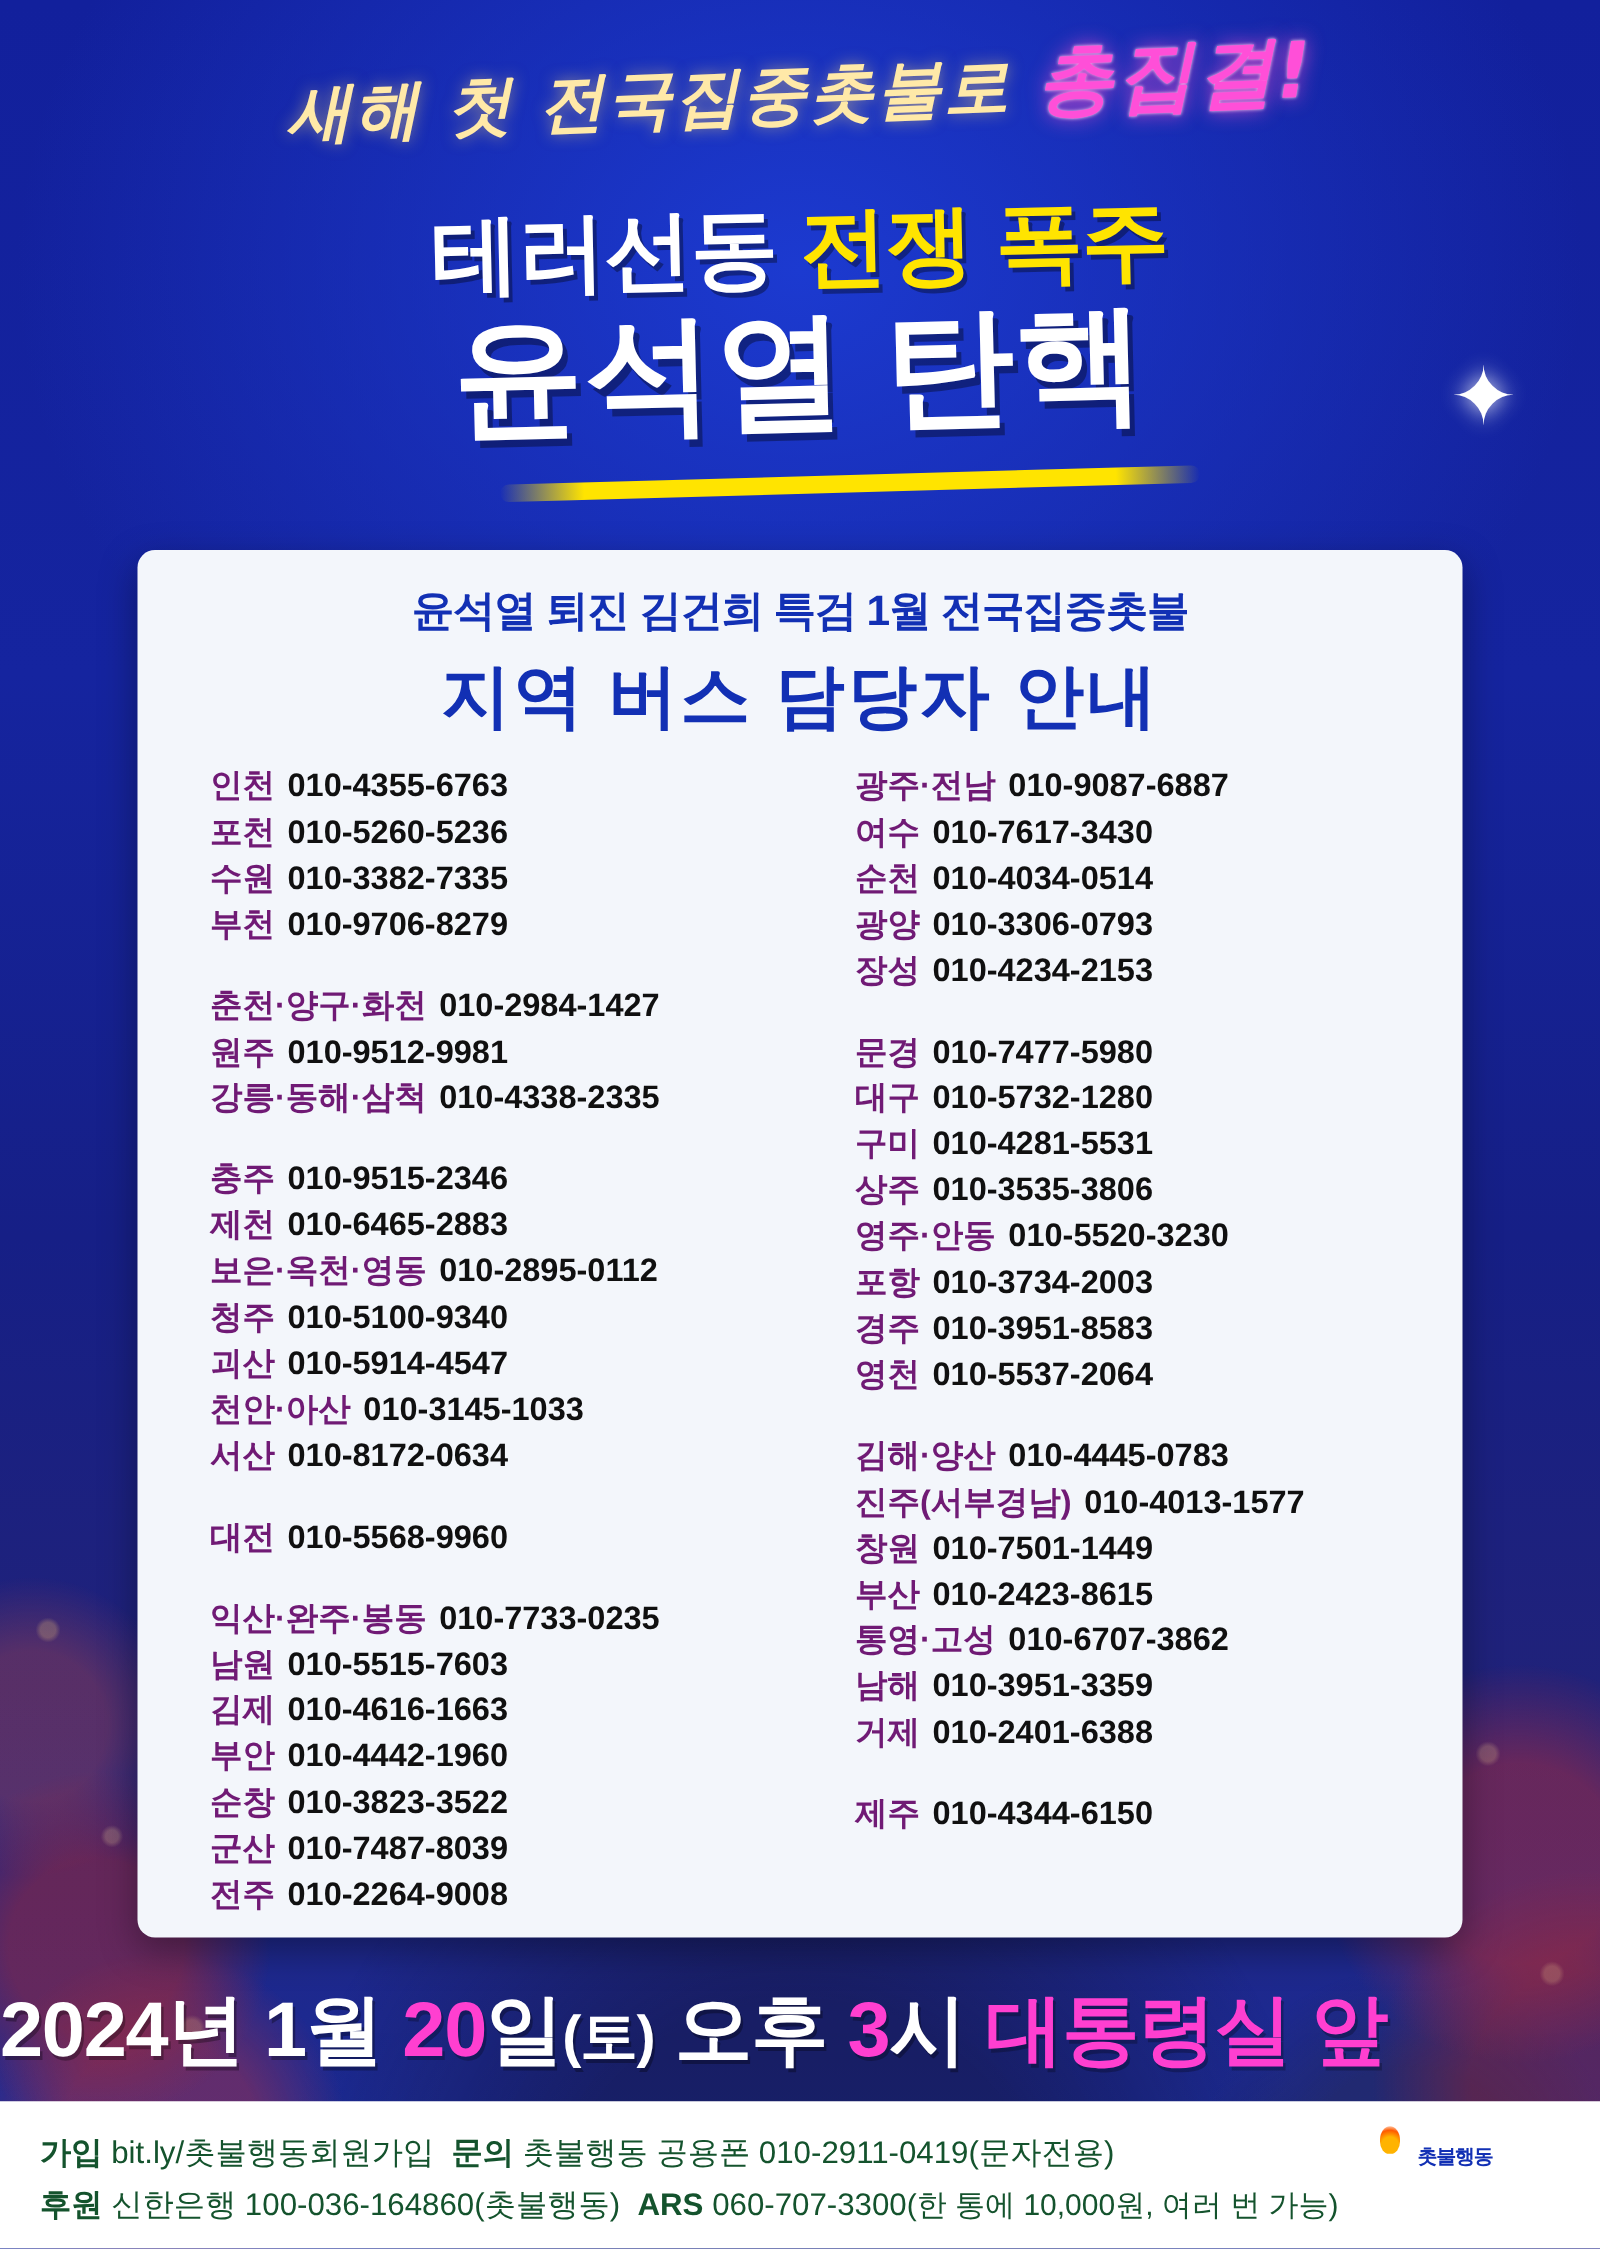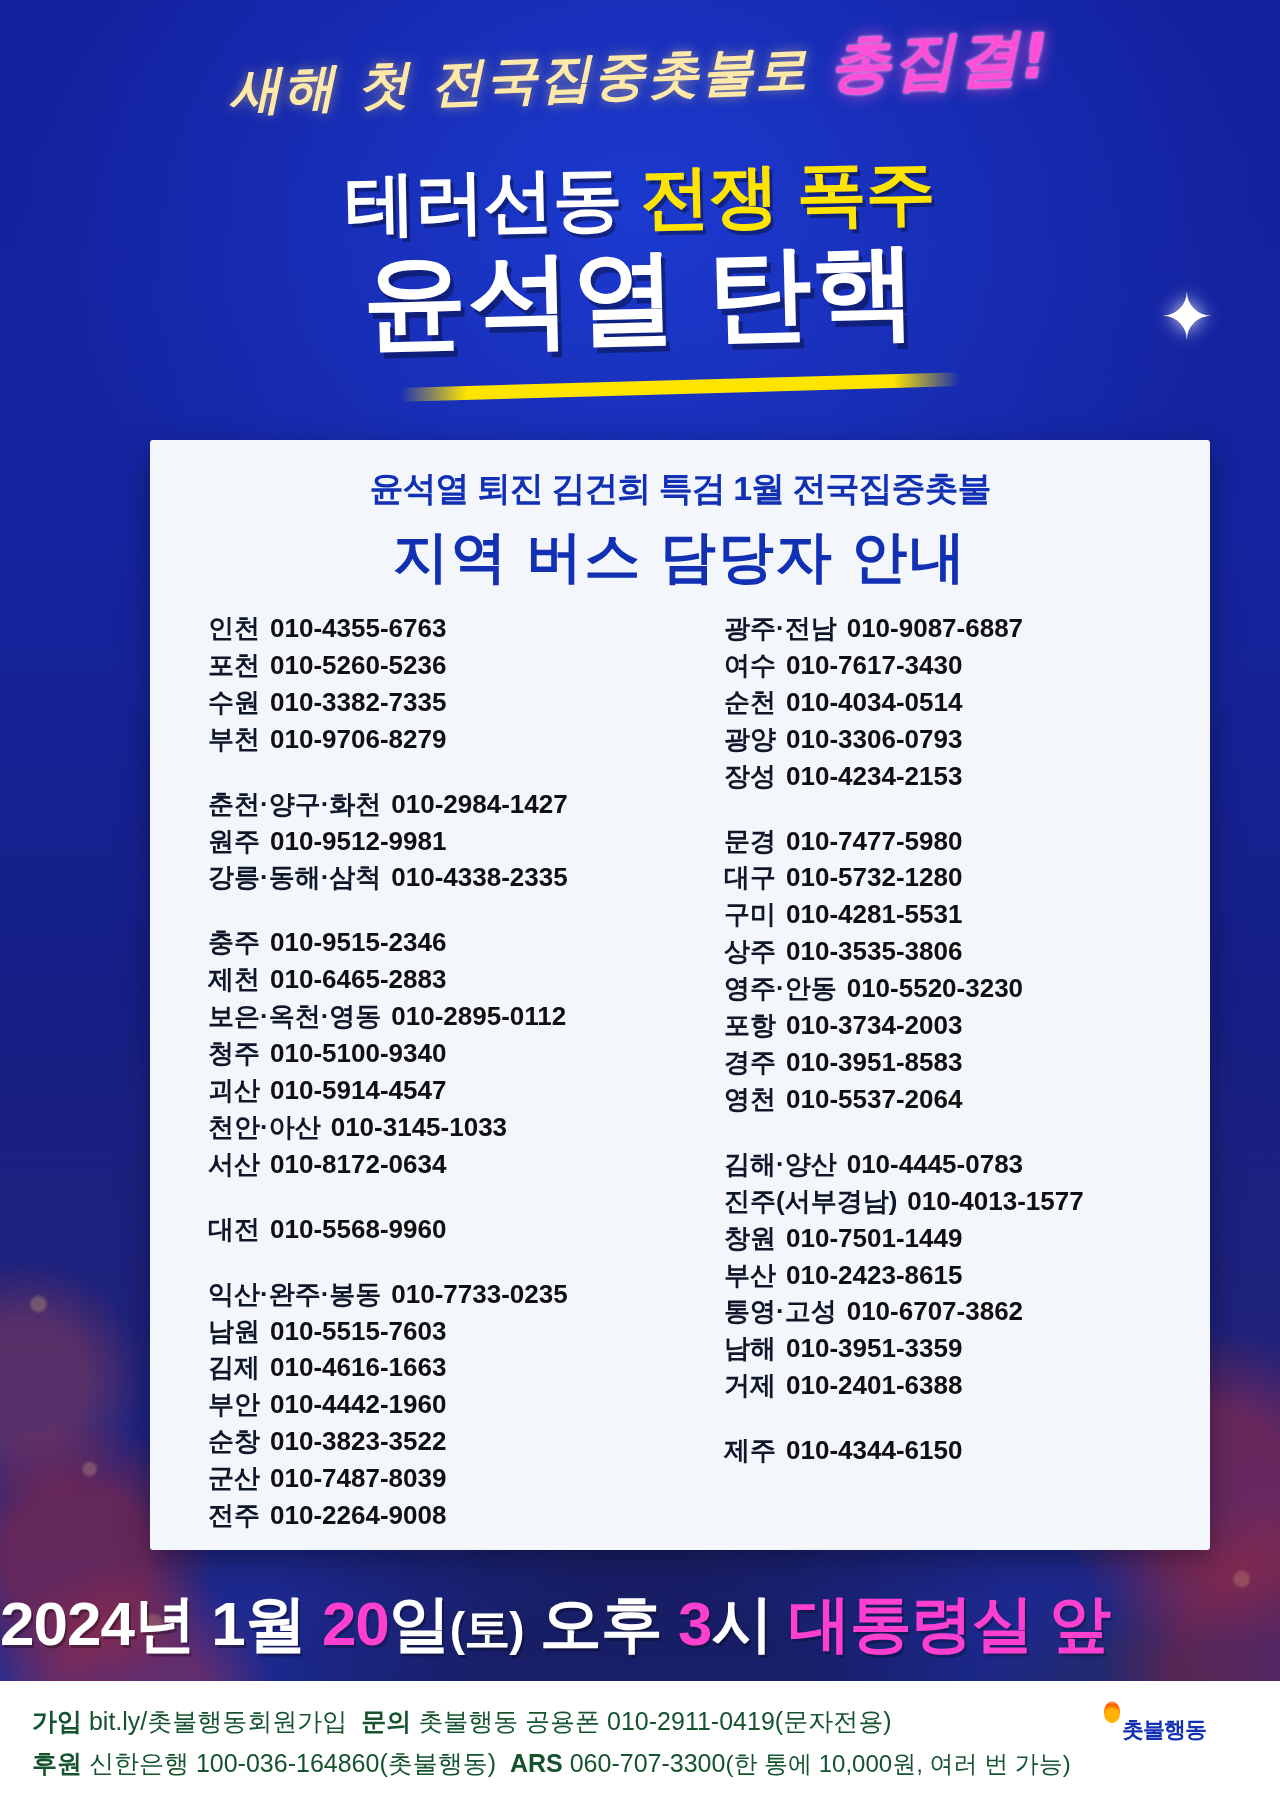--- a/index.html
+++ b/index.html
@@ -109,23 +109,22 @@
     font-size: 64px;
     text-shadow: 0 0 18px rgba(255,255,255,.9);
   }
 
   
   .card {
     position: absolute;
     left: 110px; top: 440px;
     width: 1060px; height: 1110px;
     background: #f3f6fb;
-    border-radius: 3px;
+    border-radius: 14px;
     box-shadow: 0 10px 30px rgba(0,0,0,.35);
-    margin-left: 40px;
   }
   .card-sub {
     text-align: center;
     margin-top: 26px;
     font-size: 34px;
     font-weight: bold;
     color: #1230b4;
     letter-spacing: -1px;
   }
   .card-title {
@@ -148,21 +147,21 @@
   .col.right { padding-left: 44px; }
 
   .grp { margin-bottom: 28px; }
   .row {
     font-size: 26px;
     font-weight: bold;
     color: #101010;
     line-height: 1.42;
     white-space: nowrap;
   }
-  .row .region { color: #0f172a; }
+  .row .region { color: #701a75; }
   .row .tel { margin-left: 10px; letter-spacing: 0px; }
 
   
   .datebar {
     position: absolute;
     left: 0; right: 0; top: 1582px;
     text-align: left;
     font-size: 62px;
     font-weight: bold;
     color: #ffffff;
@@ -192,21 +191,21 @@
   .f1 { top: 24px; }
   .f2 { top: 66px; }
   .logo {
     position: absolute;
     right: 26px; top: 18px;
     width: 180px; height: 84px;
     text-align: center;
     color: #1230b4;
     font-weight: bold;
   }
-  .logo .l1 { font-size: 22px; letter-spacing: -1px; display:block; margin-top: 16px;}
+  .logo .l1 { font-size: 16px; letter-spacing: -1px; display:block; margin-top: 16px;}
   .flame {
     position:absolute; left: 30px; top: 2px;
     width: 16px; height: 22px;
     background: radial-gradient(circle at 50% 70%, #ffb300 0 40%, #ff5a00 70%, rgba(255,90,0,0) 100%);
     border-radius: 50% 50% 45% 45%;
   }
 </style>
 </head>
 <body>
 

